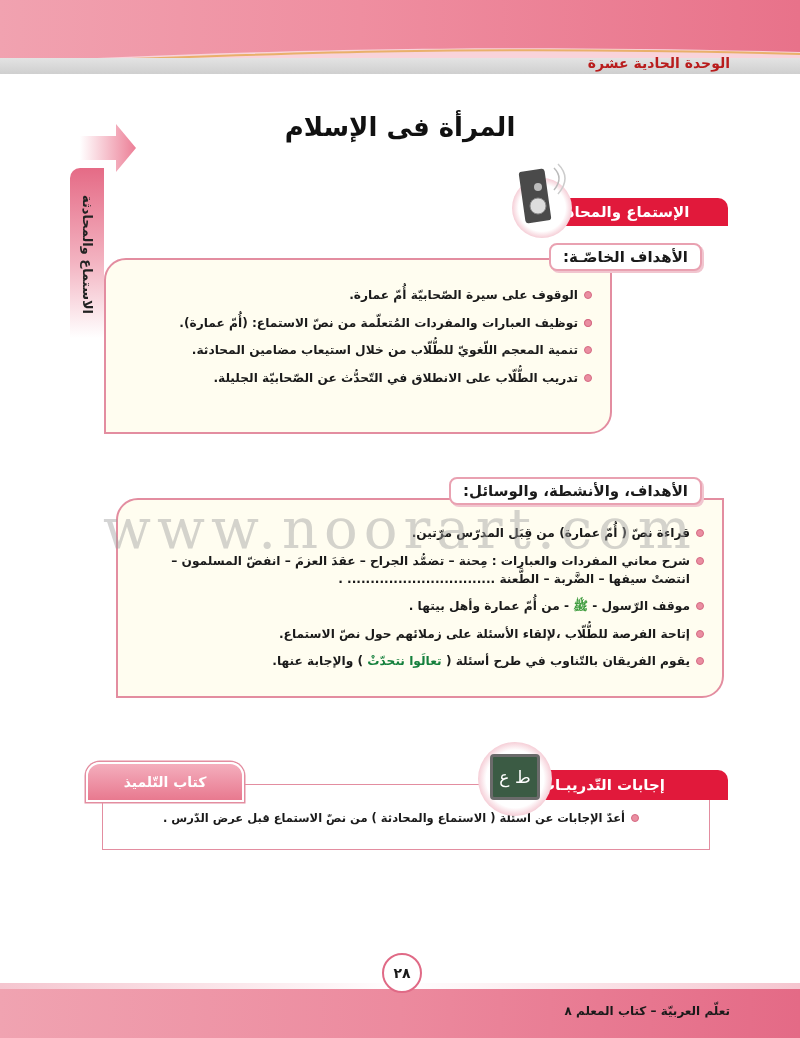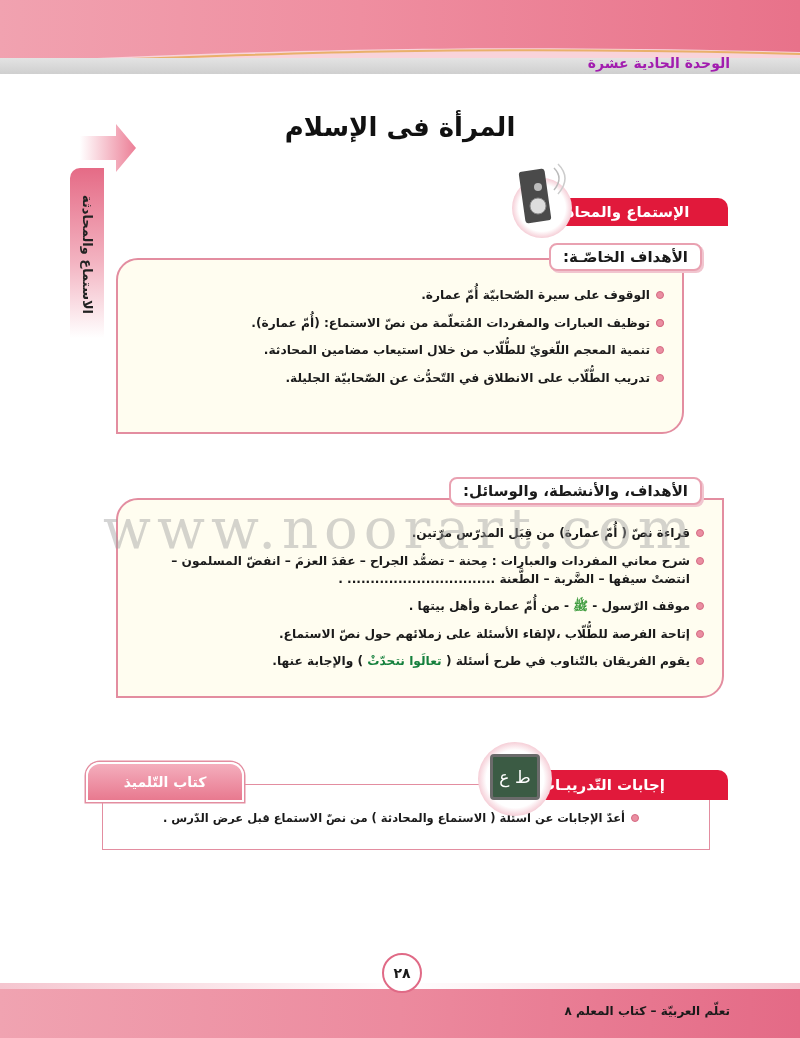--- a/index.html
+++ b/index.html
@@ -13,21 +13,21 @@
   }
   .header-swirl {
     position: absolute; left: 0; top: 40px; width: 800px; height: 34px;
   }
   .header-gray {
     position: absolute; left: 0; top: 58px; width: 800px; height: 16px;
     background: linear-gradient(180deg, #e3e3e3, #cfcfcf);
   }
   .unit-title {
     position: absolute; right: 70px; top: 55px; font-size: 14px; font-weight: bold;
-    color: #a21caf; direction: rtl;
+    color: #b91c1c; direction: rtl;
   }
 
   
   .side-tab {
     position: absolute; left: 70px; top: 168px; width: 34px; height: 170px;
     background: linear-gradient(180deg, #e56b86 0%, #f3b3c1 55%, #ffffff 100%);
     border-radius: 10px 0 0 0;
   }
   .side-tab-text {
     position: absolute; left: 72px; top: 172px; width: 30px; height: 165px;
@@ -144,21 +144,21 @@
 </div>
 <div class="icon-disc" style="left:512px; top:178px; width:60px; height:60px;"></div>
 <svg style="position:absolute; left:516px; top:160px;" width="56" height="70" viewBox="0 0 56 70">
   <path d="M38 8 q10 10 0 22" stroke="#bbb" fill="none" stroke-width="1.5"></path>
   <path d="M42 4 q14 14 0 30" stroke="#ccc" fill="none" stroke-width="1.5"></path>
   <rect x="6" y="10" width="26" height="52" rx="3" fill="#4a4a4a" transform="rotate(-8 19 36)"></rect>
   <circle cx="22" cy="27" r="4" fill="#bbb"></circle>
   <circle cx="22" cy="46" r="8" fill="#ddd" stroke="#888"></circle>
 </svg>
 
-<div class="box" style="left:116px; top:258px; width:568px; height:176px;">
+<div class="box" style="left:104px; top:258px; width:508px; height:176px;">
   <ul class="list" style="padding-top:26px;">
     <li><span class="bullet"></span><span>الوقوف على سيرة الصّحابيّة أُمّ عمارة.</span></li>
     <li><span class="bullet"></span></li>
     <li><span class="bullet"></span><span>توظيف العبارات والمفردات المُتعلّمة من نصّ الاستماع: (أُمّ عمارة).</span></li>
     <li><span class="bullet"></span><span>تنمية المعجم اللّغويّ للطُّلّاب من خلال استيعاب مضامين المحادثة.</span></li>
     <li><span class="bullet"></span><span>تدريب الطُّلّاب على الانطلاق في التّحدُّث عن الصّحابيّة الجليلة.</span></li>
   </ul>
 </div>
 <div class="box-label" style="right:98px; top:243px;">الأهداف الخاصّـة:</div>
 

